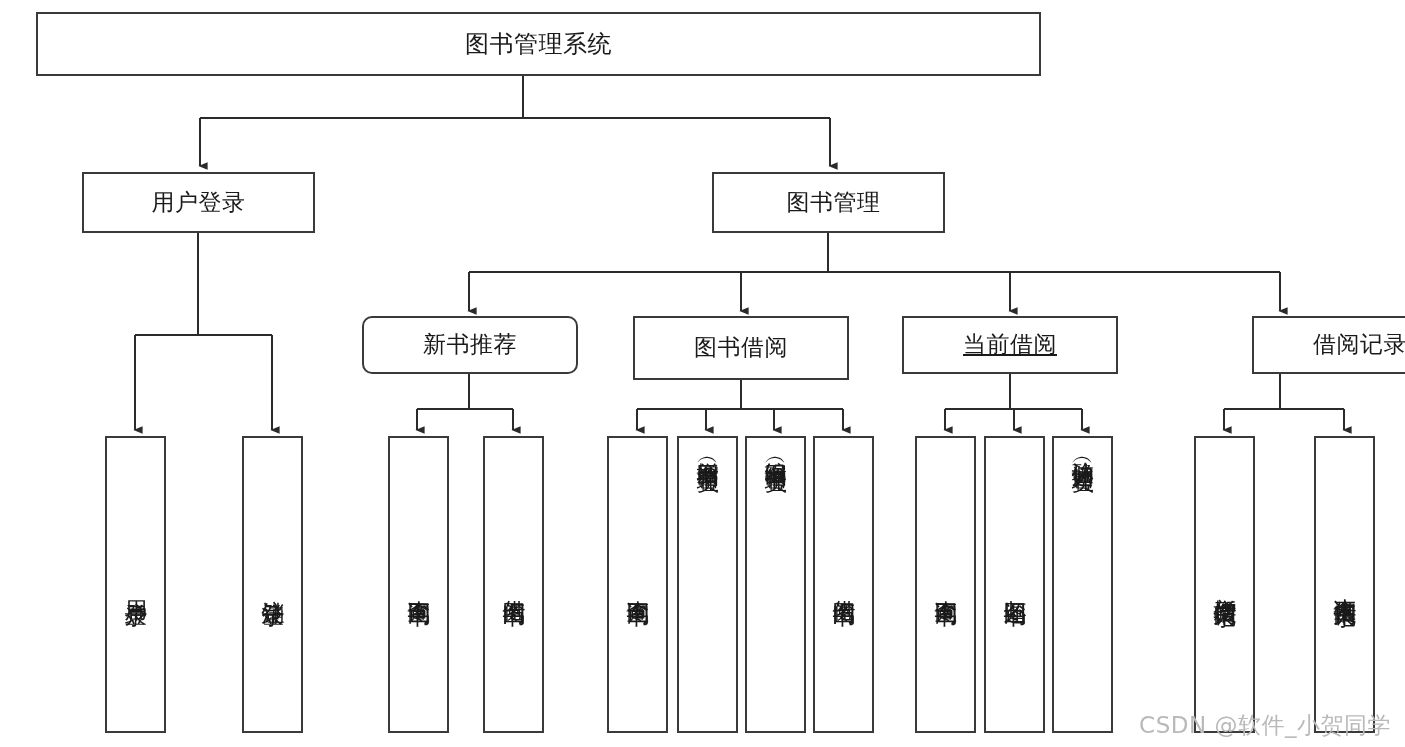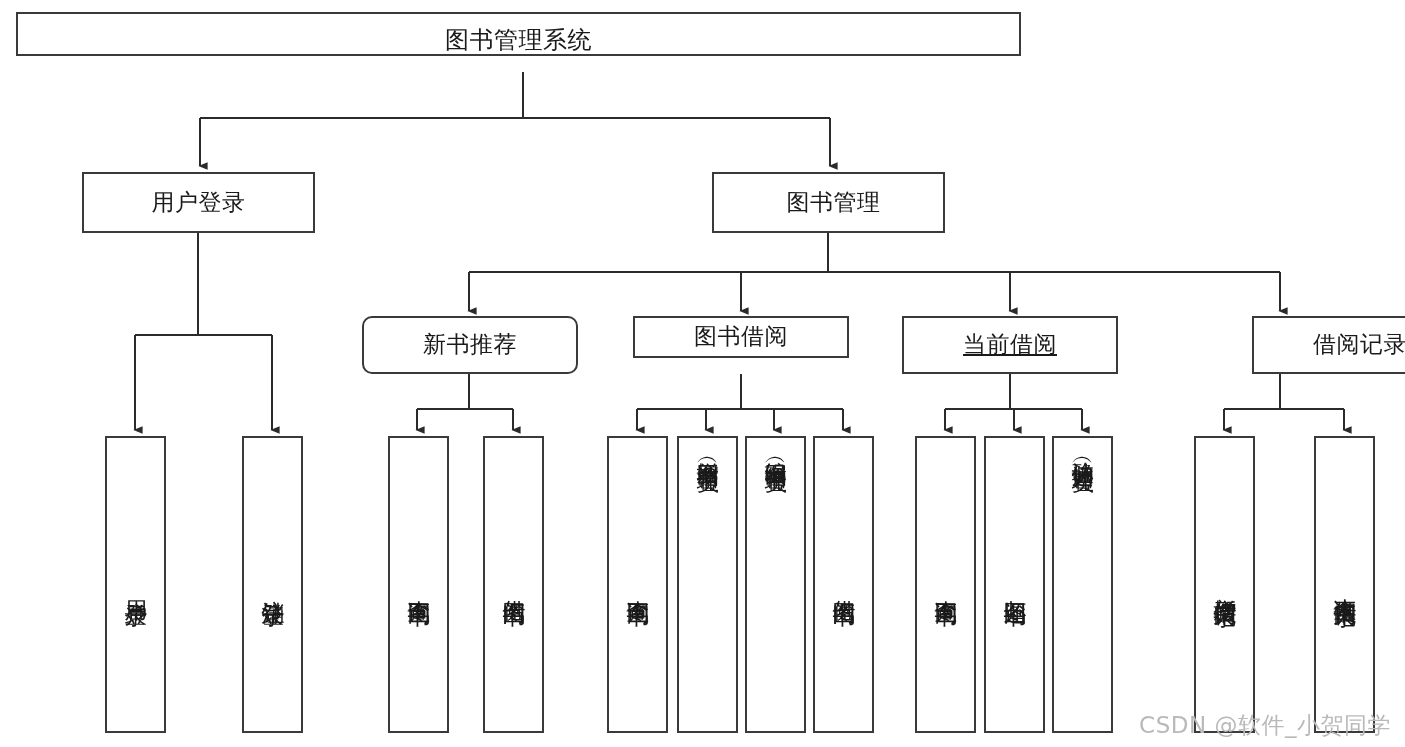--- a/index.html
+++ b/index.html
@@ -128,35 +128,35 @@
       <path d="M 1014 409 L 1014 430" marker-end="url(#arrowhead)"></path>
       <path d="M 1082 409 L 1082 430" marker-end="url(#arrowhead)"></path>
 
       <path d="M 1280 374 L 1280 409"></path>
       <path d="M 1224 409 L 1344 409"></path>
       <path d="M 1224 409 L 1224 430" marker-end="url(#arrowhead)"></path>
       <path d="M 1344 409 L 1344 430" marker-end="url(#arrowhead)"></path>
     </g>
   </svg>
 
-  <div class="node horizontal root" style="left:16px; top:12px; width:1005px; height:44px;align-items:flex-end;">
+  <div class="node horizontal root" style="left:36px; top:12px; width:1005px; height:64px;">
     <span class="node-label">图书管理系统</span>
   </div>
 
   <div class="node horizontal" style="left:82px; top:172px; width:233px; height:61px;">
     <span class="node-label">用户登录</span>
   </div>
   <div class="node horizontal" style="left:712px; top:172px; width:233px; height:61px;padding-left:10px;">
     <span class="node-label">图书管理</span>
   </div>
 
   <div class="node horizontal" style="left:362px; top:316px; width:216px; height:58px;border-radius:10px;">
     <span class="node-label">新书推荐</span>
   </div>
-  <div class="node horizontal" style="left:633px; top:316px; width:216px; height:42px;">
+  <div class="node horizontal" style="left:633px; top:316px; width:216px; height:64px;">
     <span class="node-label">图书借阅</span>
   </div>
   <div class="node horizontal" style="left:902px; top:316px; width:216px; height:58px;text-decoration:underline;">
     <span class="node-label">当前借阅</span>
   </div>
   <div class="node horizontal" style="left:1208px; top:316px; width:216px; height:58px;margin-left:44px;">
     <span class="node-label">借阅记录</span>
   </div>
 
   <div class="node vertical mid-align" style="left:105px; top:436px; width:61px; height:297px;">

